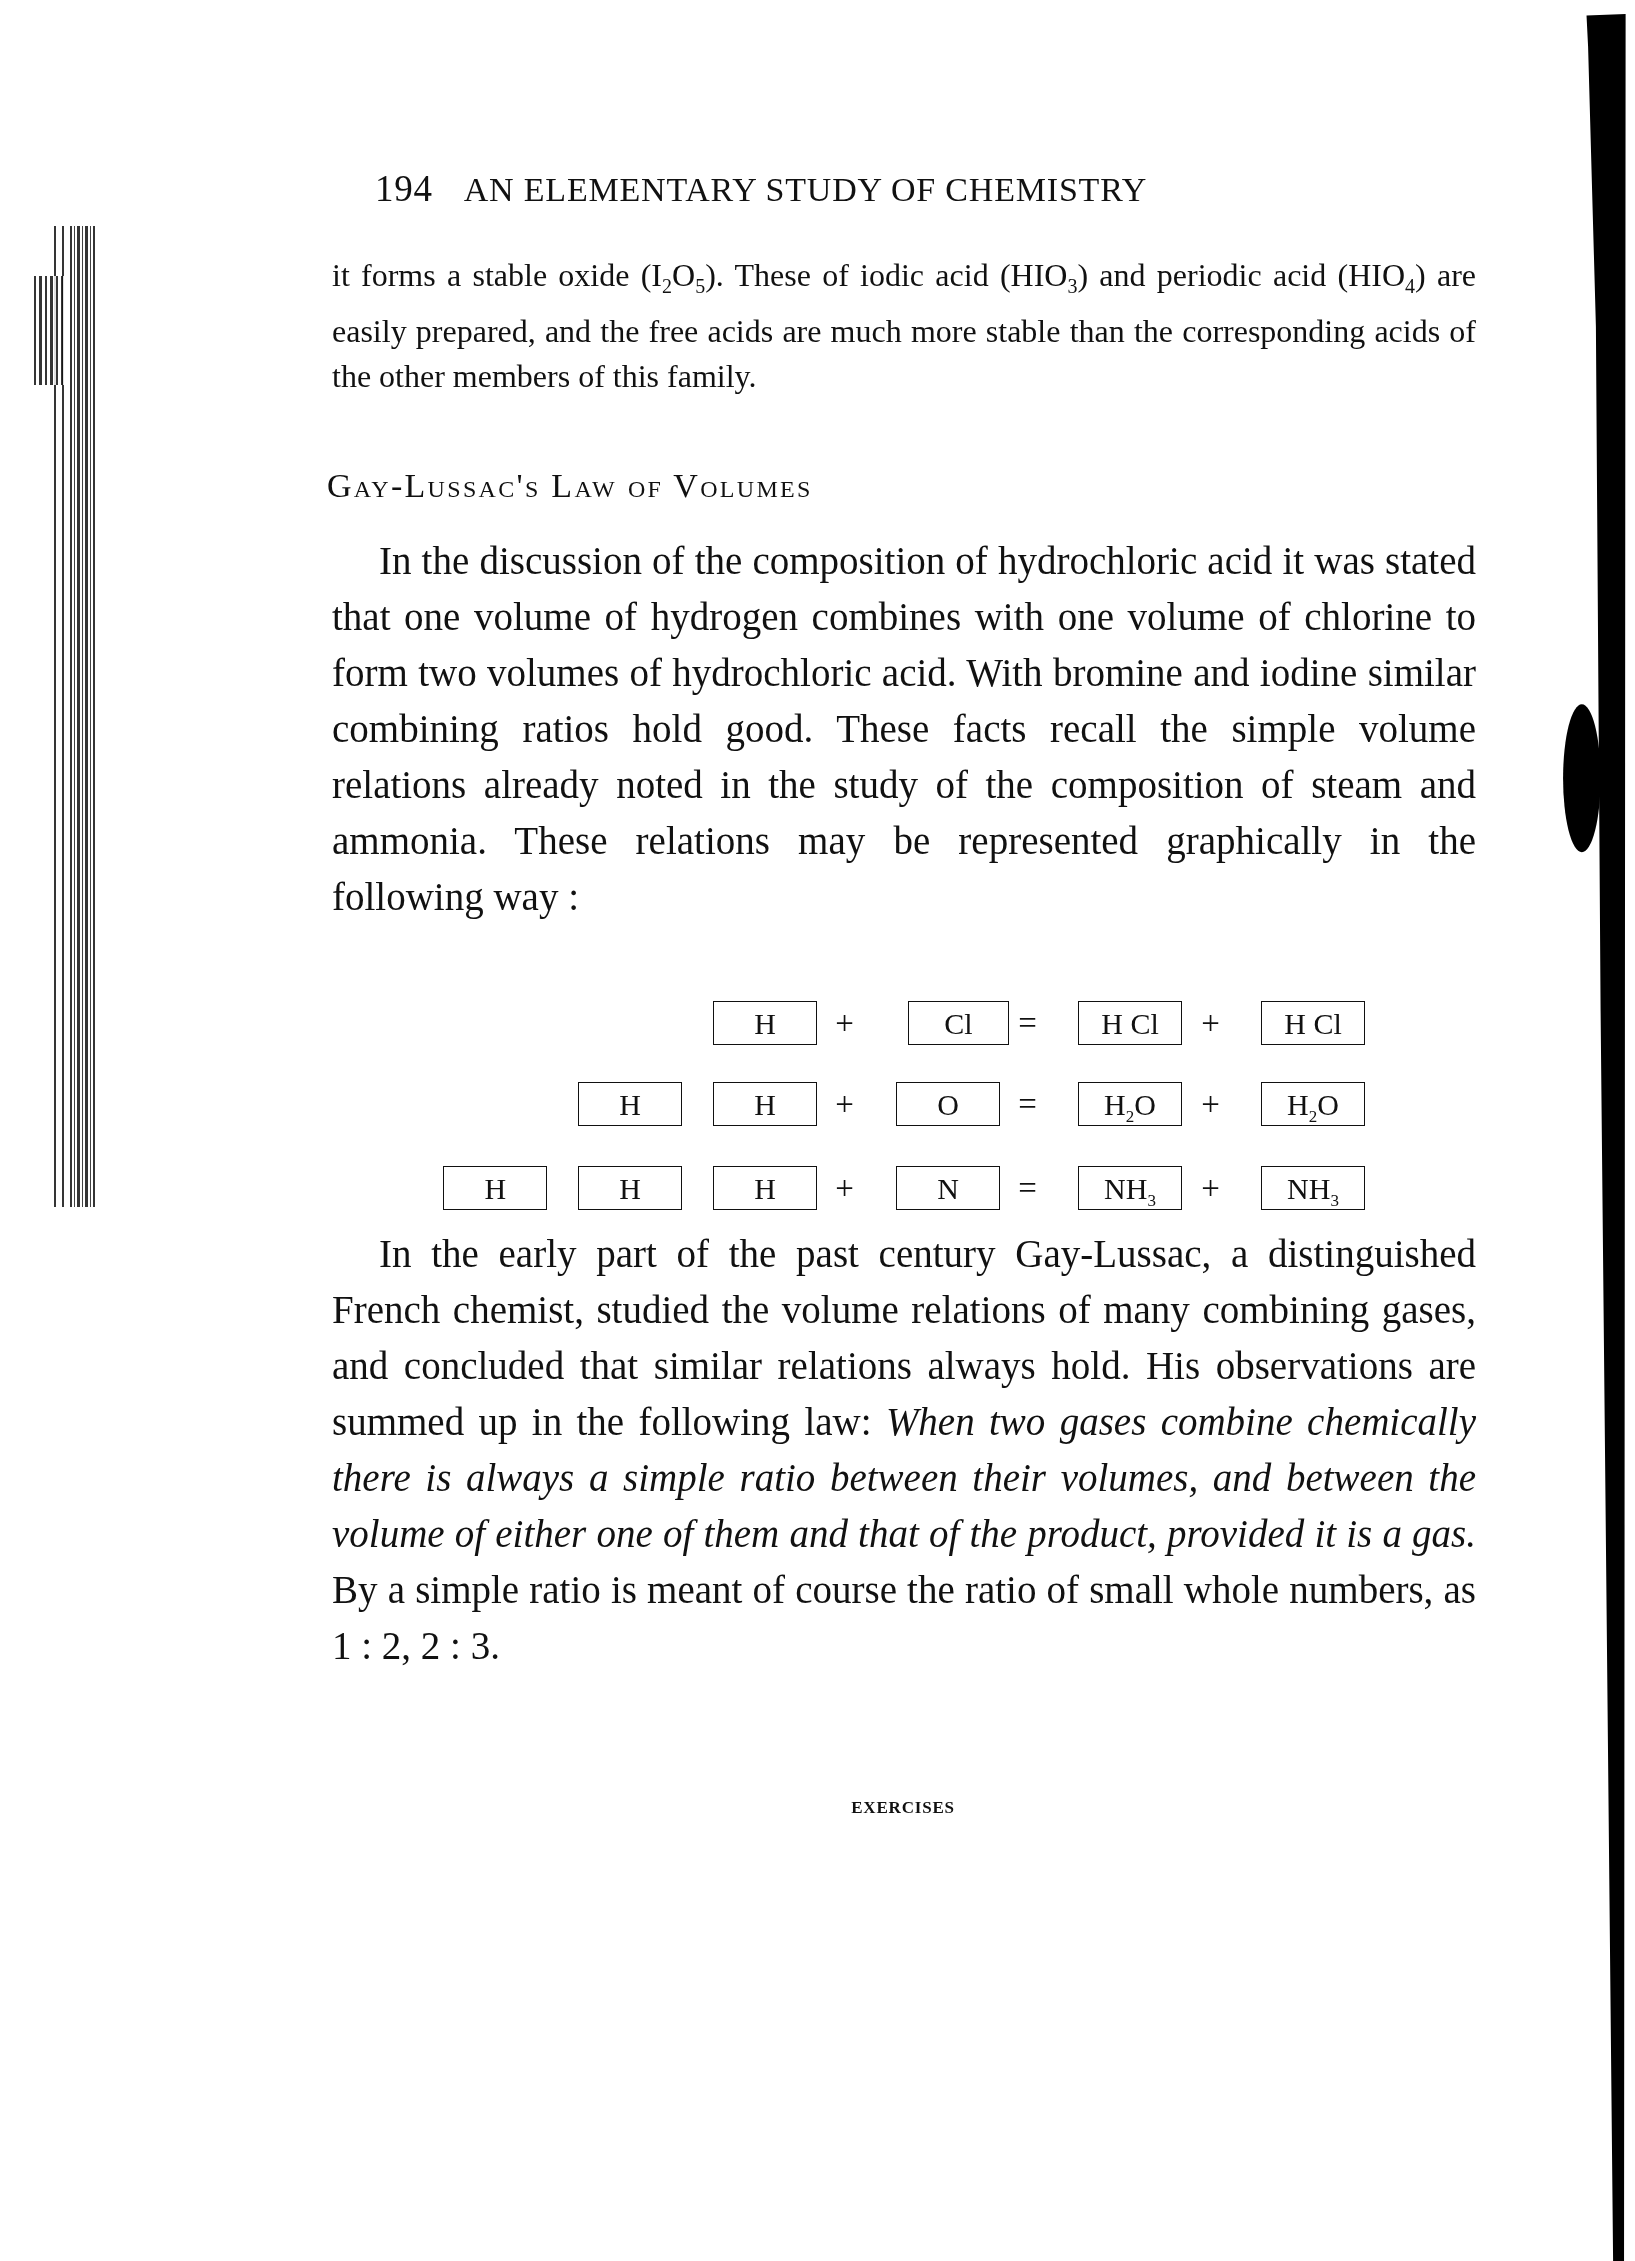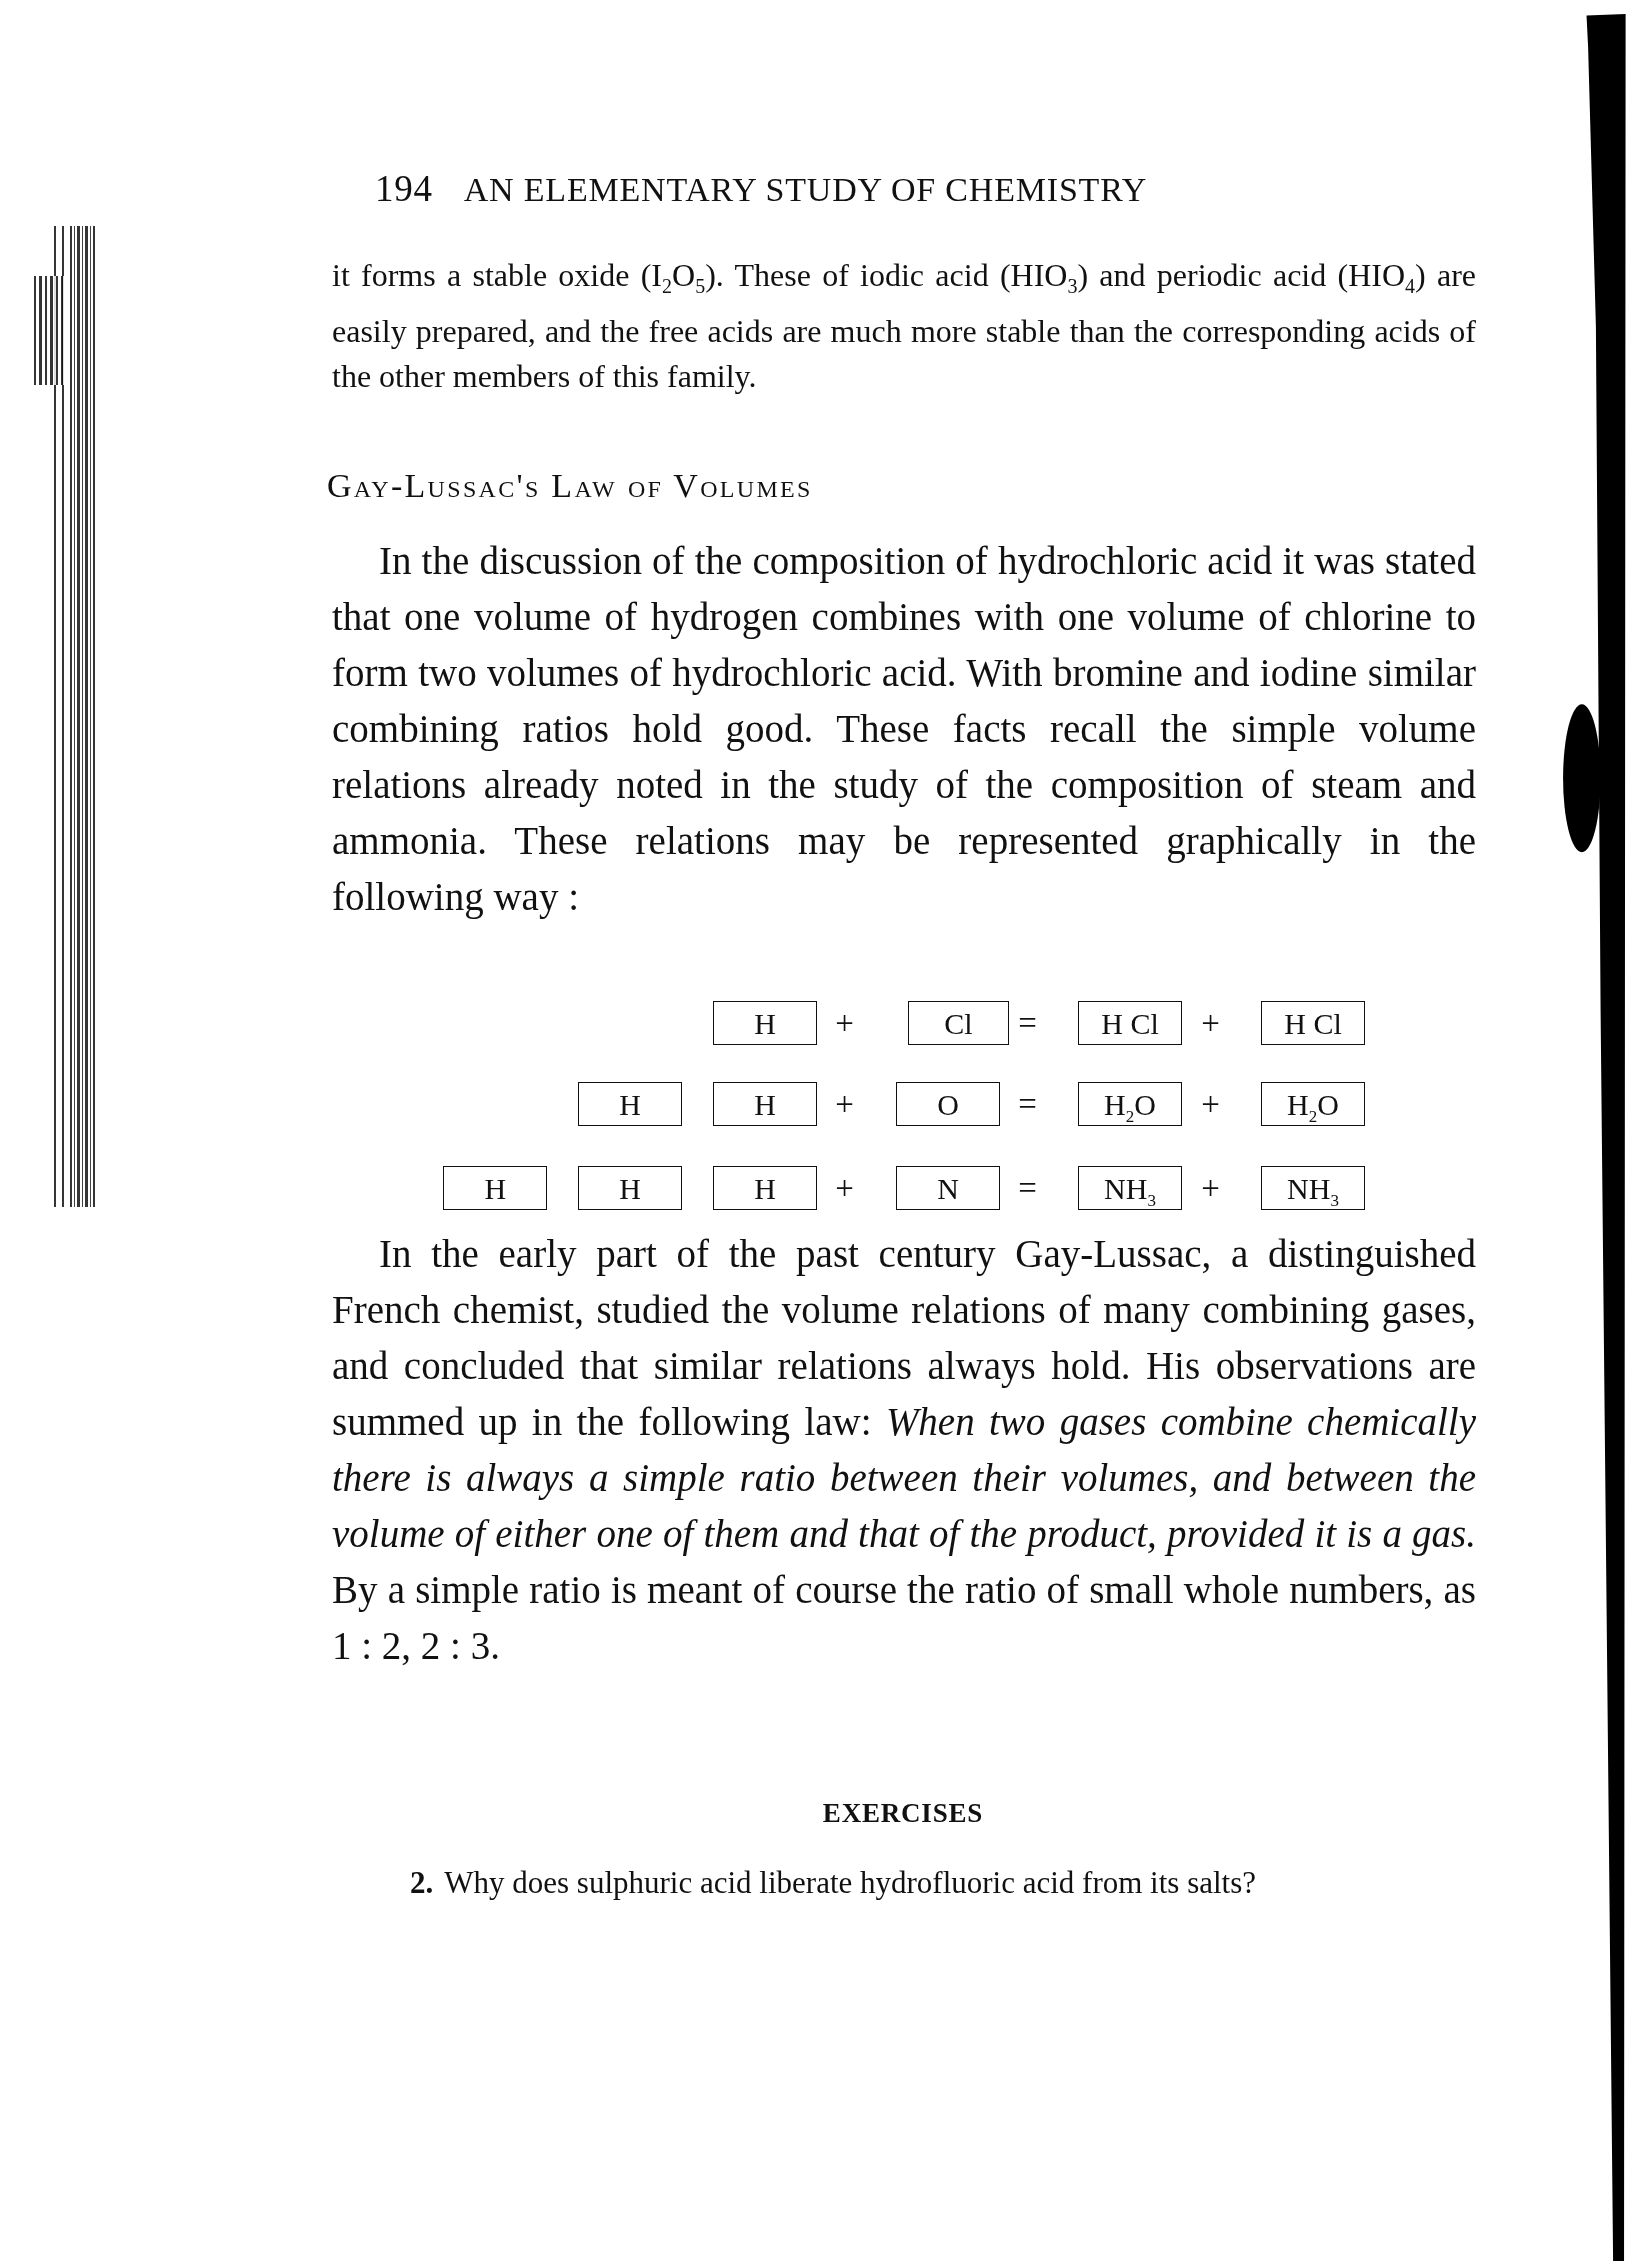--- a/index.html
+++ b/index.html
@@ -53,21 +53,21 @@
   .eq-row { position: absolute; left: 0; width: 965px; height: 47px; }
   .box {
     position: absolute; top: 0; height: 44px; border: 1.6px solid #111;
     font-size: 30px; text-align: center; line-height: 44px; box-sizing: border-box;
   }
   .op { position: absolute; top: 0; width: 31px; text-align: center; font-size: 33px; line-height: 44px; }
   .box sub { font-size: 17px; }
 
   .ex-title {
     position: absolute; left: 327px; top: 1798px; width: 1152px; text-align: center;
-    font-size: 27px; font-weight: bold; letter-spacing: 0.8px;
+    font-size: 17px; font-weight: bold; letter-spacing: 0.8px;
   }
   .exercises {
     position: absolute; left: 332px; top: 1860px; width: 1144px;
     font-size: 31px; line-height: 45px; text-align: justify;
   }
   .exercise .num { font-weight: bold; display: inline-block; margin-left: 78px; margin-right: 11px; }
 </style>
 </head>
 <body>
 
@@ -128,17 +128,14 @@
   </div>
 </div>
 
 <div class="para para2">
   <span class="indent"></span><span>In the early part of the past century Gay-Lussac, a distinguished French chemist, studied the volume relations of many combining gases, and concluded that similar relations always hold.  His observations are summed up in the following law: </span><em>When two gases combine chemically there is always a simple ratio between their volumes, and between the volume of either one of them and that of the product, provided it is a gas.</em><span>  By a simple ratio is meant of course the ratio of small whole numbers, as 1 : 2, 2 : 3.</span>
 </div>
 
 <div class="ex-title">EXERCISES</div>
 
 <div class="exercises">
-  <div class="exercise">
-    <span class="num">2.</span><span>Why does sulphuric acid liberate hydrofluoric acid from its salts?</span>
-  </div>
 </div>
 
 
 </body></html>

